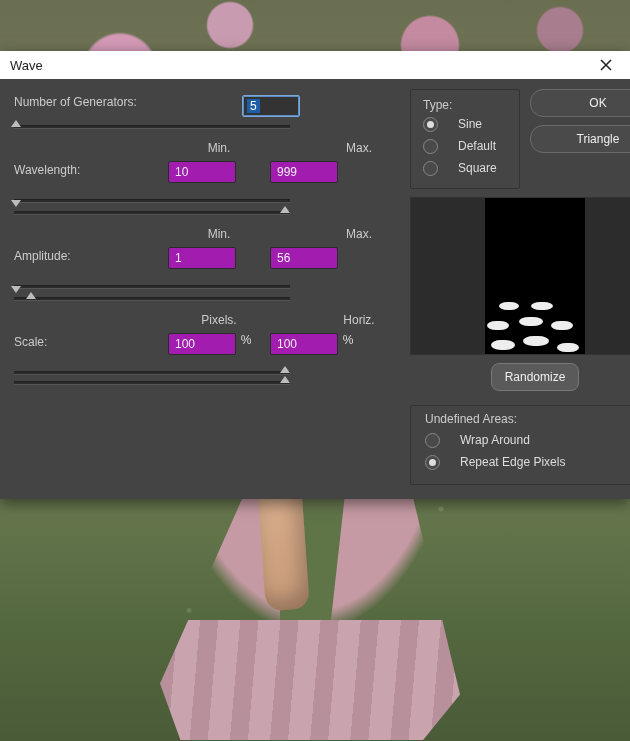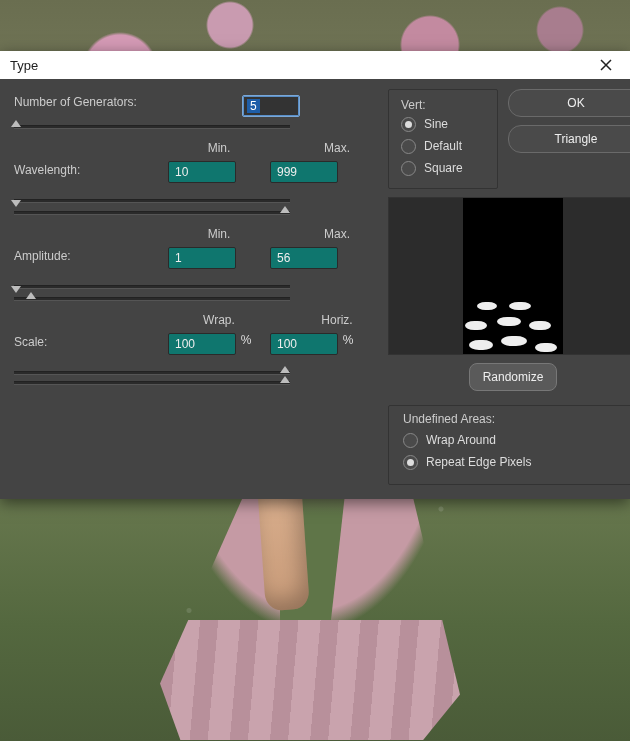--- a/index.html
+++ b/index.html
@@ -26,32 +26,32 @@
   .dlg{position:absolute;left:0;top:51px;width:630px;background:#444;color:#ddd;box-shadow:0 4px 14px rgba(0,0,0,.5)}
   .titlebar{height:28px;background:#fff;color:#222;display:flex;align-items:center;padding:0 8px 0 10px;font-size:13px}
   .titlebar .x{margin-left:auto;width:32px;height:28px;display:flex;align-items:center;justify-content:center}
   .titlebar .x svg{width:12px;height:12px;stroke:#222;stroke-width:1.5}
   .body{display:flex;padding:10px 10px 14px 14px;background:#444;min-height:360px}
   .left{flex:1;padding-right:6px}
   .right{width:250px;display:flex;flex-direction:column;gap:8px}
   .row{display:flex;margin-top:6px}
   .lbl{color:#ccc;font-size:12px}
   .inlbl{width:90px;text-align:center;color:#ccc;font-size:12px}
-  input[type=text]{background:#0f766e;border:1px solid #2a2a2a;color:#eee;height:20px;width:54px;text-align:left;padding:0 6px;font-size:12px;border-radius:2px}
+  input[type=text]{background:#a21caf;border:1px solid #2a2a2a;color:#eee;height:20px;width:54px;text-align:left;padding:0 6px;font-size:12px;border-radius:2px}
   .sel{background:#333;border:1px solid #7aa7d6;box-shadow:0 0 0 1px #5a8fc8 inset;color:#fff}
   .sel span{background:#1e5ea8;color:#fff;padding:0 3px}
   .track{position:relative;height:6px;margin:6px 0 2px}
   .track .bar{position:absolute;left:0;right:0;top:2px;height:2px;background:#2a2a2a;border-top:1px solid #222;border-bottom:1px solid #555}
   .thumb{position:absolute;top:-3px;width:0;height:0;border-left:5px solid transparent;border-right:5px solid transparent}
   .thumb.up{border-bottom:7px solid #bdbdbd}
   .thumb.down{border-top:7px solid #bdbdbd;top:3px}
-  .pairhdr{display:flex;margin-left:160px;gap:28px;margin-top:12px}
+  .pairhdr{display:flex;margin-left:160px;gap:50px;margin-top:12px}
 
   .typebox{border:1px solid #333;border-radius:2px;padding:8px 10px 8px 12px;background:#454545}
-  .radio{display:flex;align-items:center;gap:8px;margin:2px 0;height:20px}
+  .radio{display:flex;align-items:center;gap:20px;margin:2px 0;height:20px}
   .rdot{width:13px;height:13px;border-radius:50%;border:1px solid #888;display:inline-flex;align-items:center;justify-content:center;background:#4a4a4a}
   .rdot.on::after{content:"";width:7px;height:7px;border-radius:50%;background:#ddd}
   .btn{height:26px;border:1px solid #6a6a6a;border-radius:13px;background:#4a4a4a;color:#eee;display:flex;align-items:center;justify-content:center;font-size:12px;min-width:134px}
   .btn.small{border-radius:8px;height:26px;min-width:86px;background:#5a5a5a;border-color:#777}
   .preview{background:#2c2c2c;border:1px solid #333;height:156px;display:flex;align-items:center;justify-content:center;position:relative}
   .pcan{width:100px;height:156px;background:#000;position:relative;overflow:hidden}
   .blob{position:absolute;background:#eee;border-radius:50%/60%}
   .undef{border:1px solid #333;border-radius:2px;padding:6px 10px 10px 14px;margin-top:6px}
 </style>
 </head>
@@ -61,21 +61,21 @@
 <div class="grass"></div>
 <div class="figure">
   <div class="dress">
       <div class="fold"></div>
     </div>
   <div class="skin"></div>
 </div>
 
 <div class="dlg">
   <div class="titlebar">
-    <span>Type</span>
+    <span>Wave</span>
     <div class="x">
       <svg viewBox="0 0 12 12">
           <path d="M1 1 L11 11 M11 1 L1 11" fill="none"></path>
         </svg>
     </div>
   </div>
 
   <div class="body">
 
     <div class="left">
@@ -124,21 +124,21 @@
       <div class="track" style="width:276px;margin-top:14px">
         <div class="bar"></div>
           <div class="thumb down" style="left:-3px"></div>
       </div>
       <div class="track" style="width:276px;margin-top:6px">
         <div class="bar"></div>
           <div class="thumb up" style="left:12px"></div>
       </div>
 
       <div class="pairhdr">
-        <span class="inlbl">Wrap.</span>
+        <span class="inlbl">Pixels.</span>
         <span class="inlbl">Horiz.</span>
       </div>
       <div class="row">
         <div class="lbl" style="width:154px;padding-top:2px">Scale:</div>
         <input type="text" value="100" style="">
         <span style="width:20px;text-align:center">%</span>
         <div style="width:14px"></div>
         <input type="text" value="100" style="">
         <span style="width:20px;text-align:center">%</span>
       </div>
@@ -148,21 +148,21 @@
       </div>
       <div class="track" style="width:276px;margin-top:4px">
         <div class="bar"></div>
           <div class="thumb up" style="left:266px"></div>
       </div>
     </div>
 
     <div class="right">
       <div style="display:flex;gap:10px">
         <div class="typebox" style="flex:0 0 86px">
-          <div class="lbl">Vert:</div>
+          <div class="lbl">Type:</div>
           <div class="radio">
               <span class="rdot on"></span>
               <span>Sine</span>
             </div>
           <div class="radio">
               <span class="rdot"></span>
               <span>Default</span>
             </div>
           <div class="radio">
               <span class="rdot"></span>

